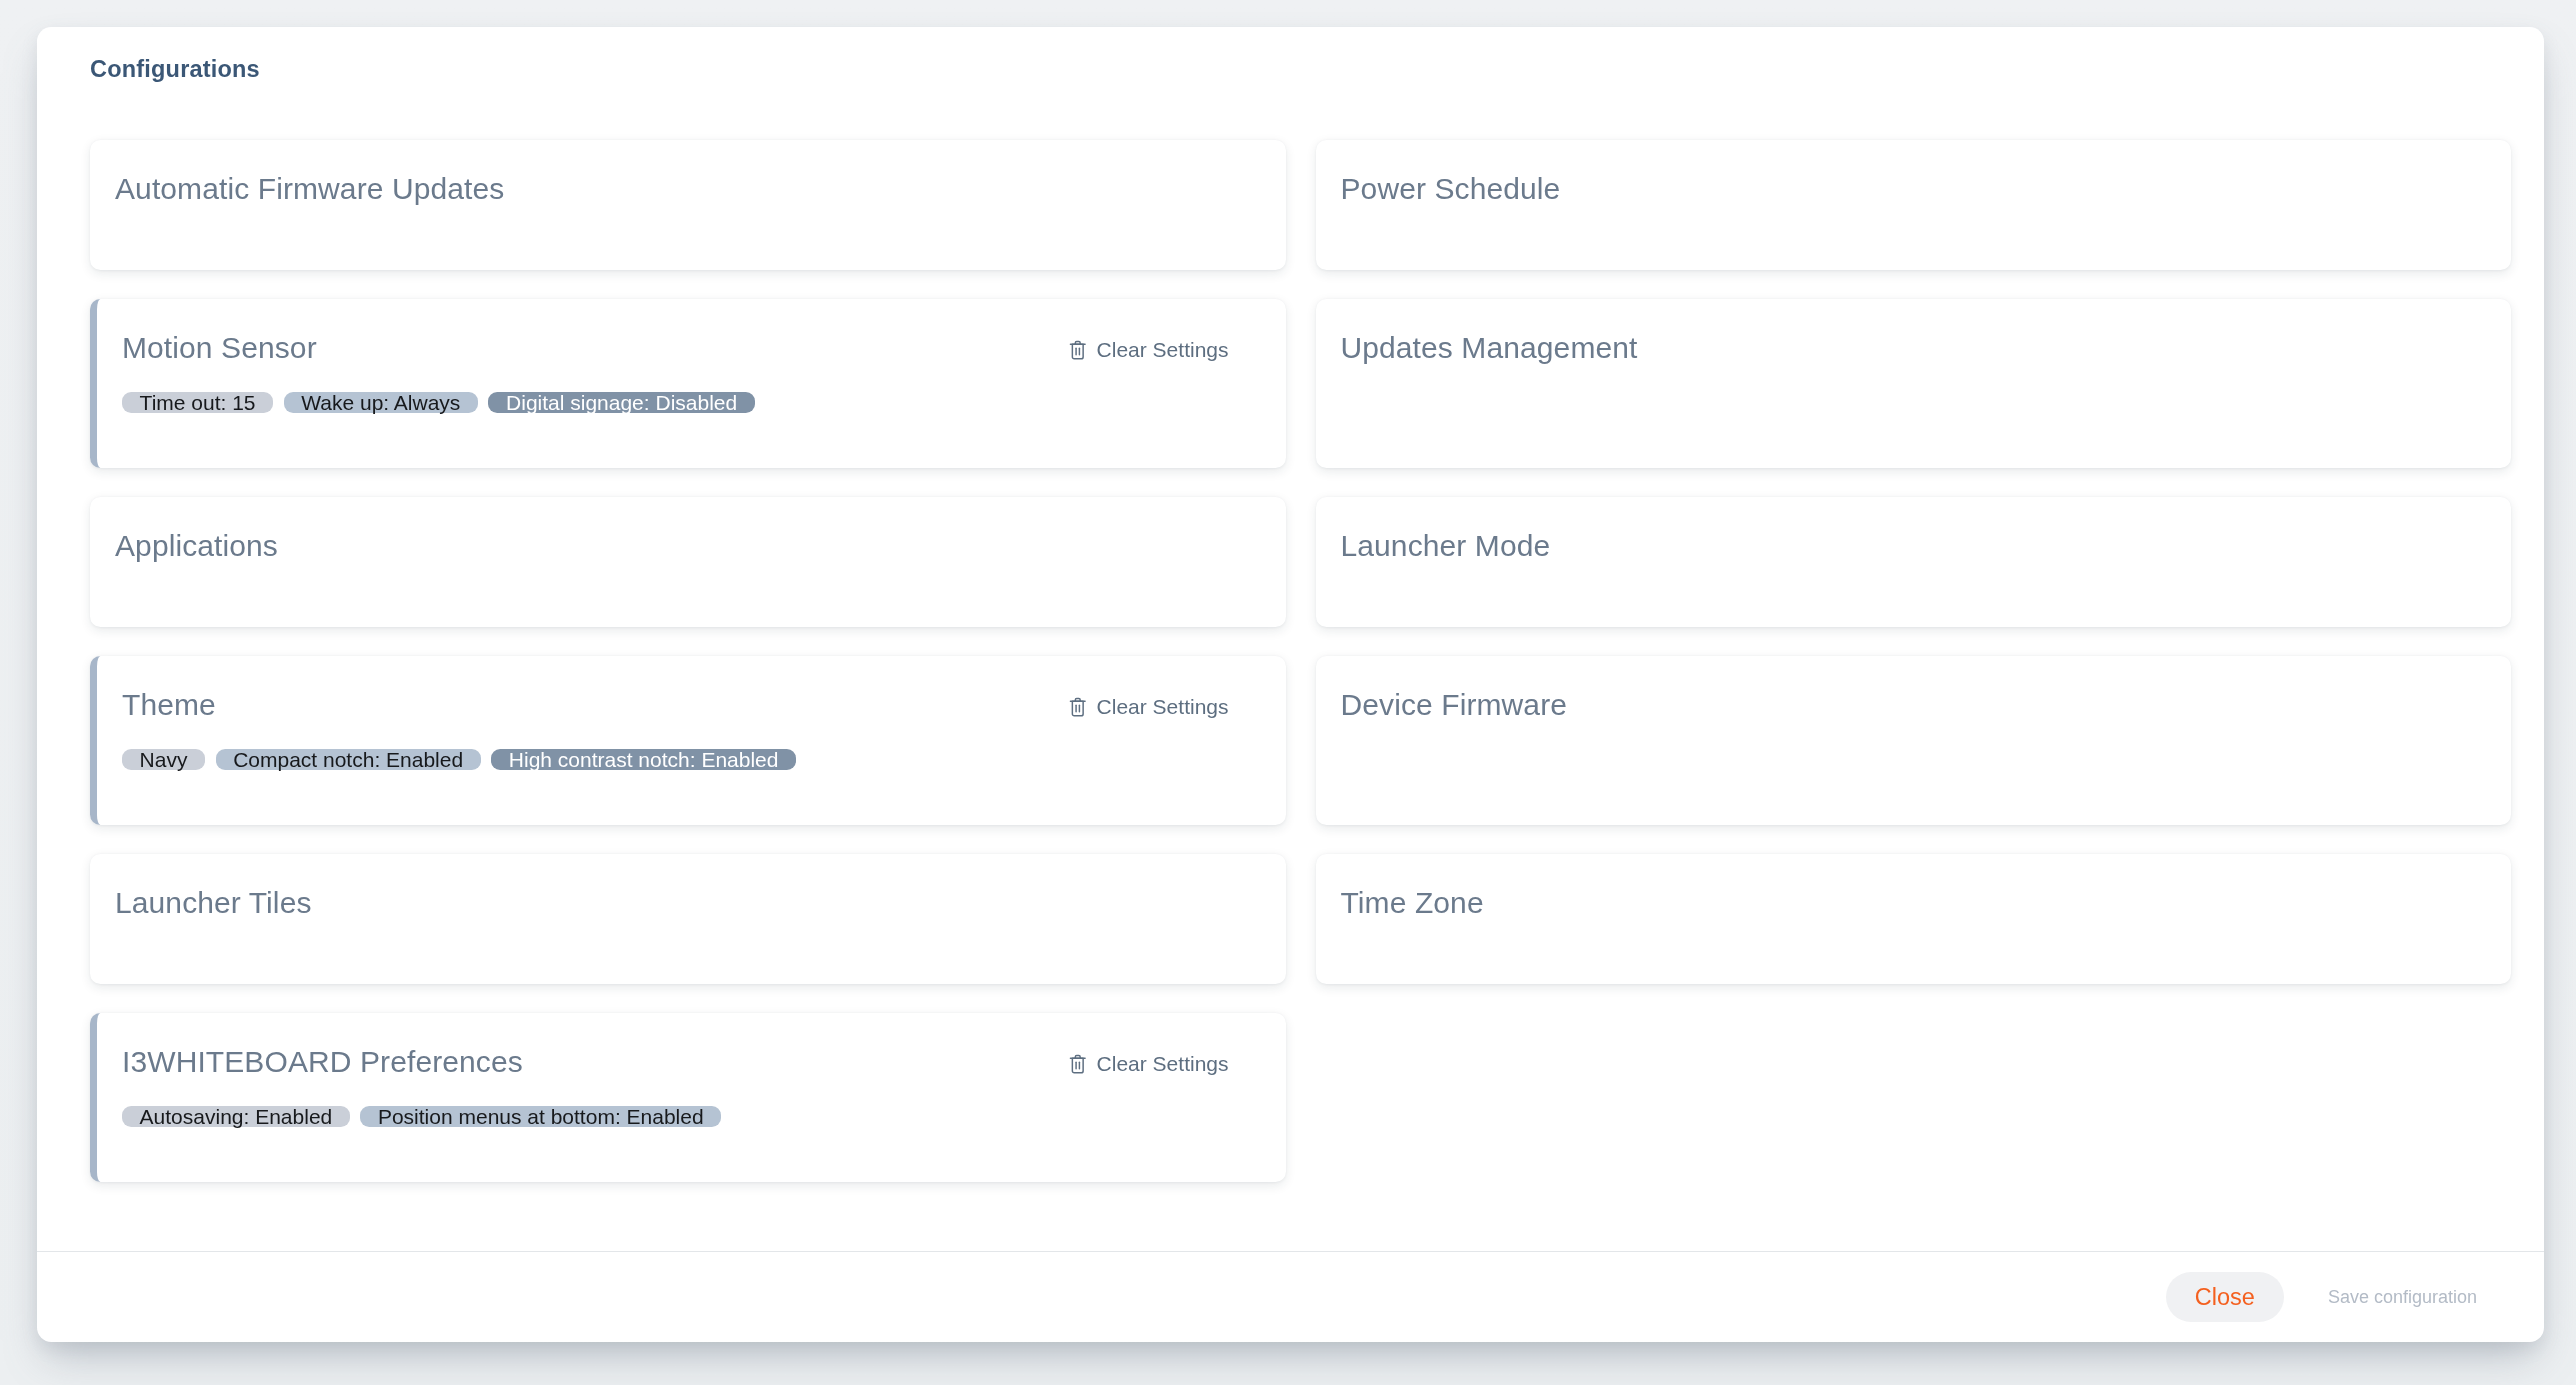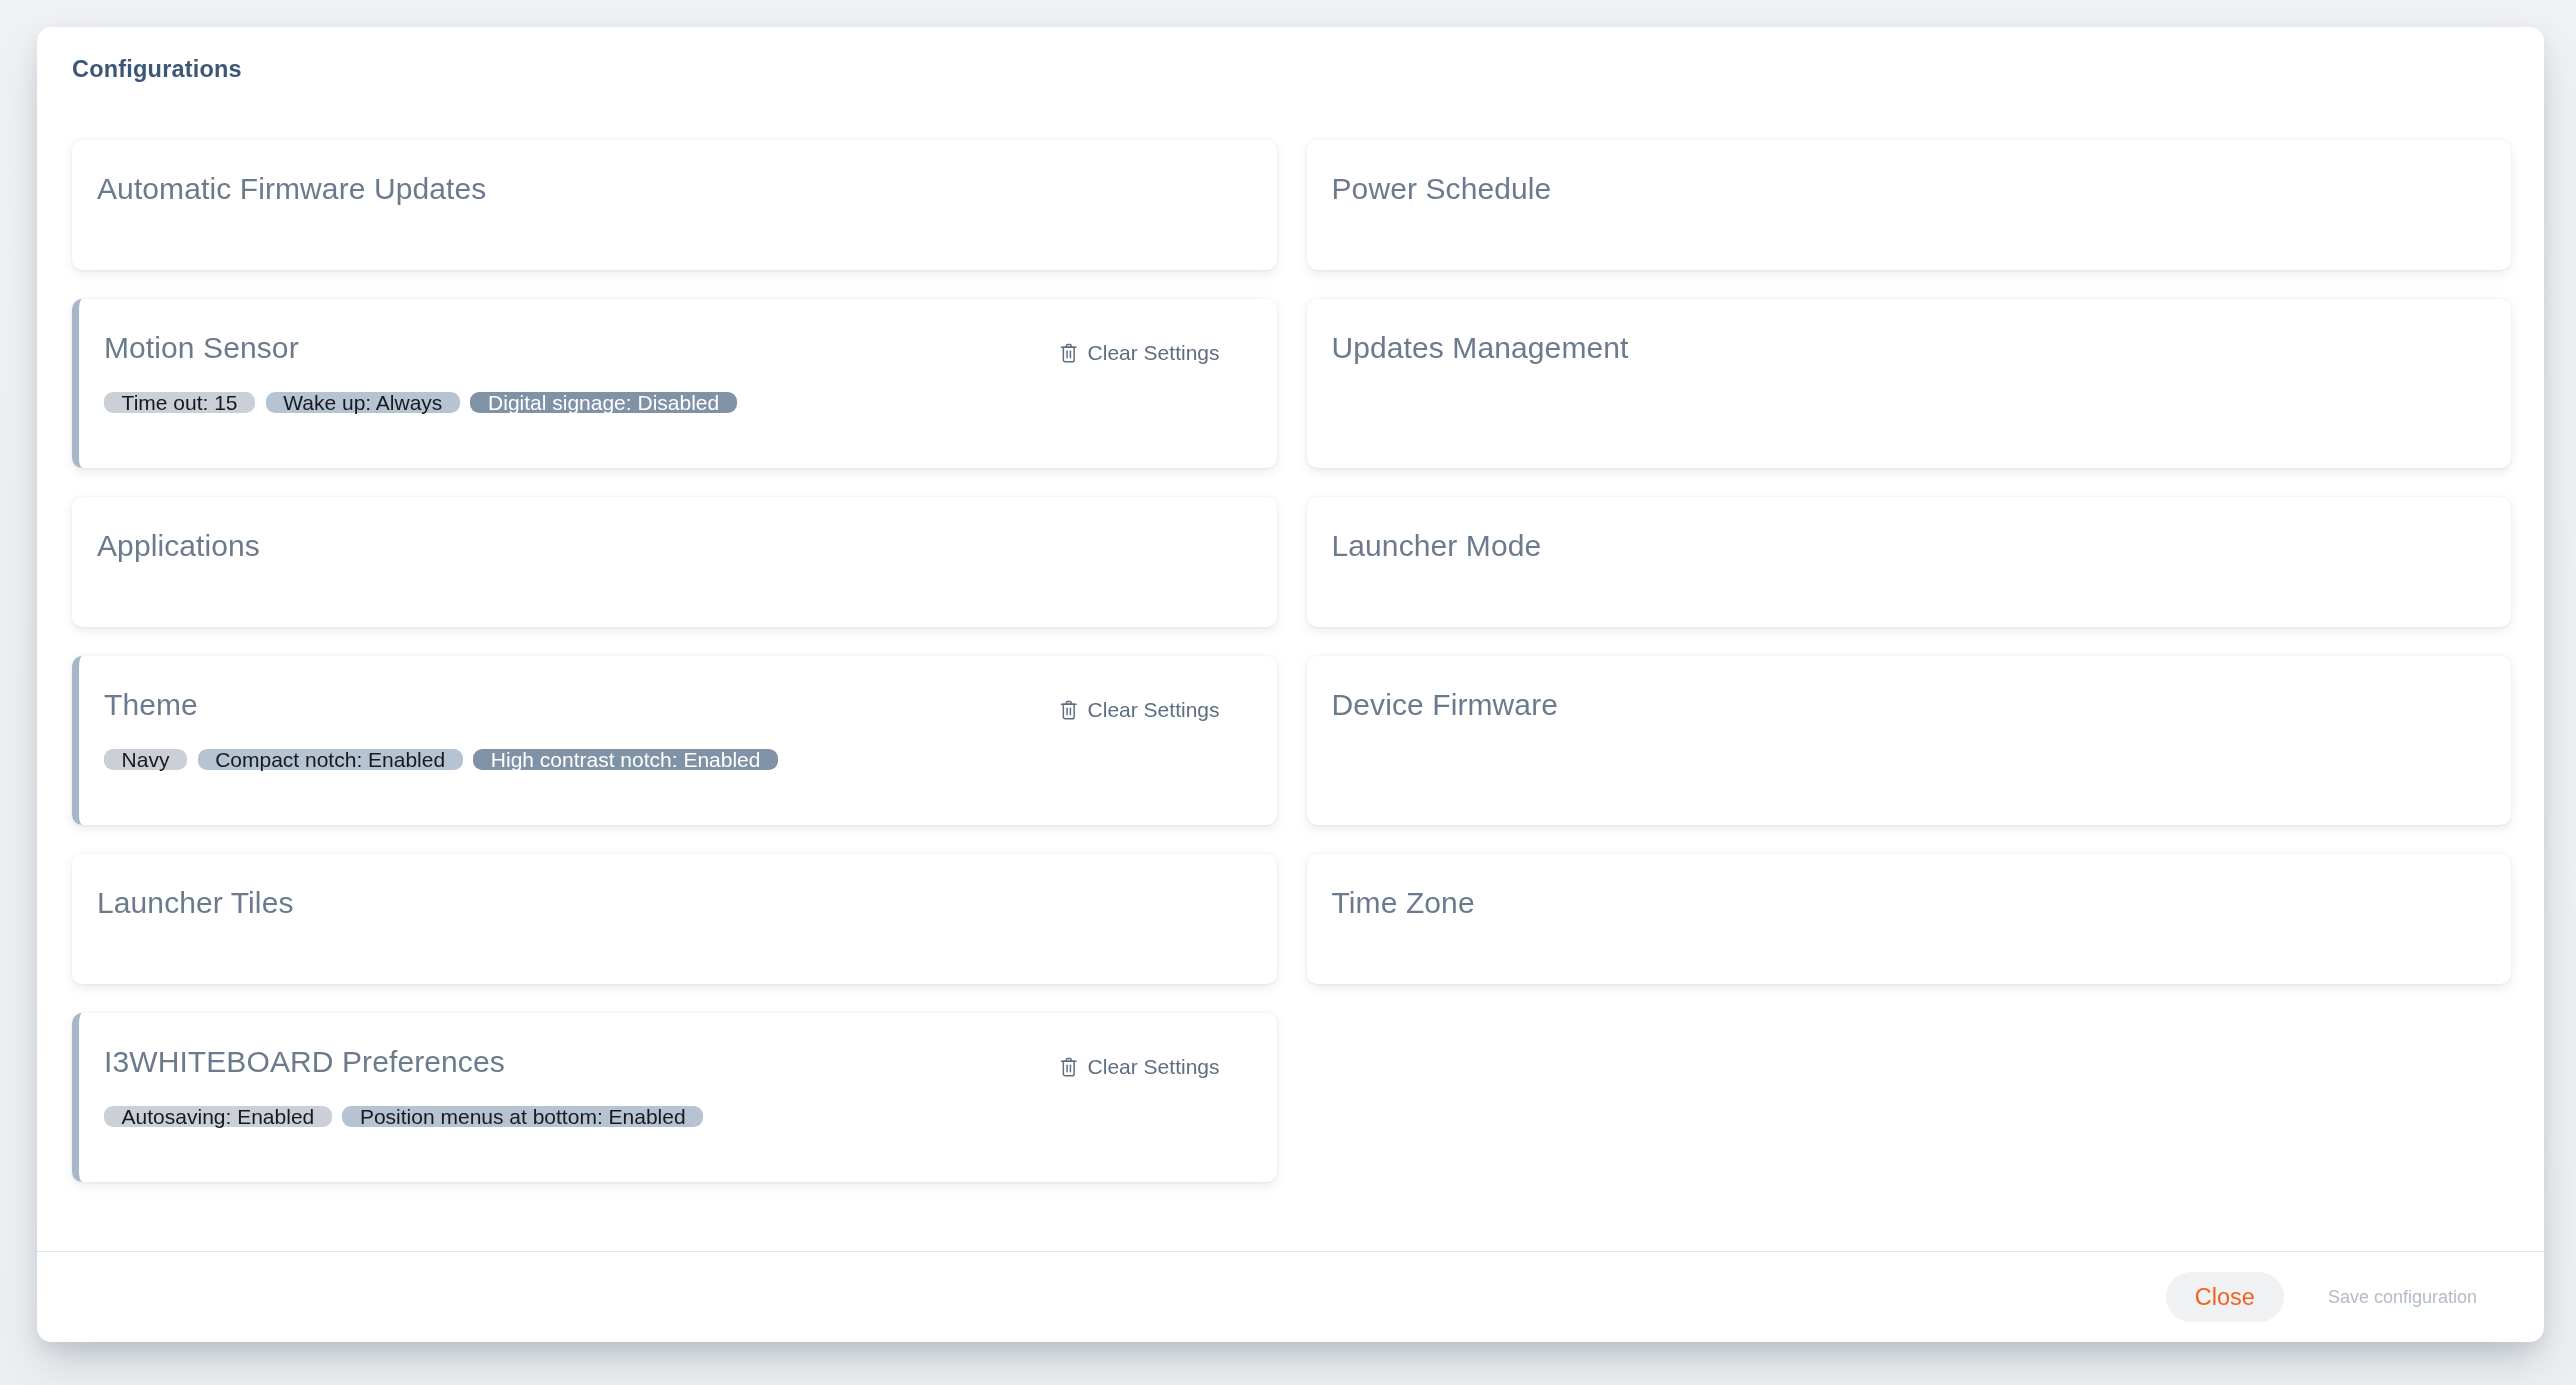--- a/index.html
+++ b/index.html
@@ -25,35 +25,35 @@
     background:linear-gradient(180deg,var(--page-bg) 0%,#eceff1 100%);
     font-family:"Liberation Sans",sans-serif;
     overflow:hidden;position:relative;
   }
   .panel{
     position:absolute;left:37px;top:27.4px;width:2507px;height:1315px;
     background:var(--panel-bg);border-radius:14.4px;
     box-shadow:0 22px 42px -9.1px rgba(118,132,146,.42),0 6.5px 15.7px rgba(140,150,160,.16);
     display:flex;flex-direction:column;box-sizing:border-box;
   }
-  .panel-content{flex:1;padding:29px 33px 0 35px;box-sizing:border-box}
+  .panel-content{flex:1;padding:29px 33px 0 53px;box-sizing:border-box}
   .page-title{
     font-size:23.5px;line-height:27.4px;font-weight:700;letter-spacing:0.2px;
     color:var(--page-title);margin:0 0 56px 0;
   }
   .grid{display:grid;grid-template-columns:1fr 1fr;column-gap:30px;row-gap:29px;align-items:stretch}
   .card{
     position:relative;background:#fff;border-radius:10.5px;
     box-shadow:0 3.3px 10.5px rgba(25,39,52,.09),0 0.7px 2.6px rgba(25,39,52,.05);
     padding:31px 26px 26px 25px;box-sizing:border-box;cursor:pointer;
   }
   .card.accent{border-left:7.8px solid var(--accent-bar)}
   .card.short{min-height:130px}
   .card.tall{min-height:169px}
-  .card-header{display:flex;justify-content:space-between;align-items:flex-end}
+  .card-header{display:flex;justify-content:space-between;align-items:center}
   .card-title{
     margin:0;font-size:30px;line-height:35px;font-weight:400;letter-spacing:0.1px;
     color:var(--card-title);
   }
   .clear-btn{
     display:flex;align-items:center;gap:7px;flex:none;
     background:none;border:none;padding:0;margin:5.2px 31px 0 15.7px;
     color:var(--clear-settings);font-size:21px;line-height:23.5px;
     font-family:inherit;cursor:pointer;white-space:nowrap;
   }

